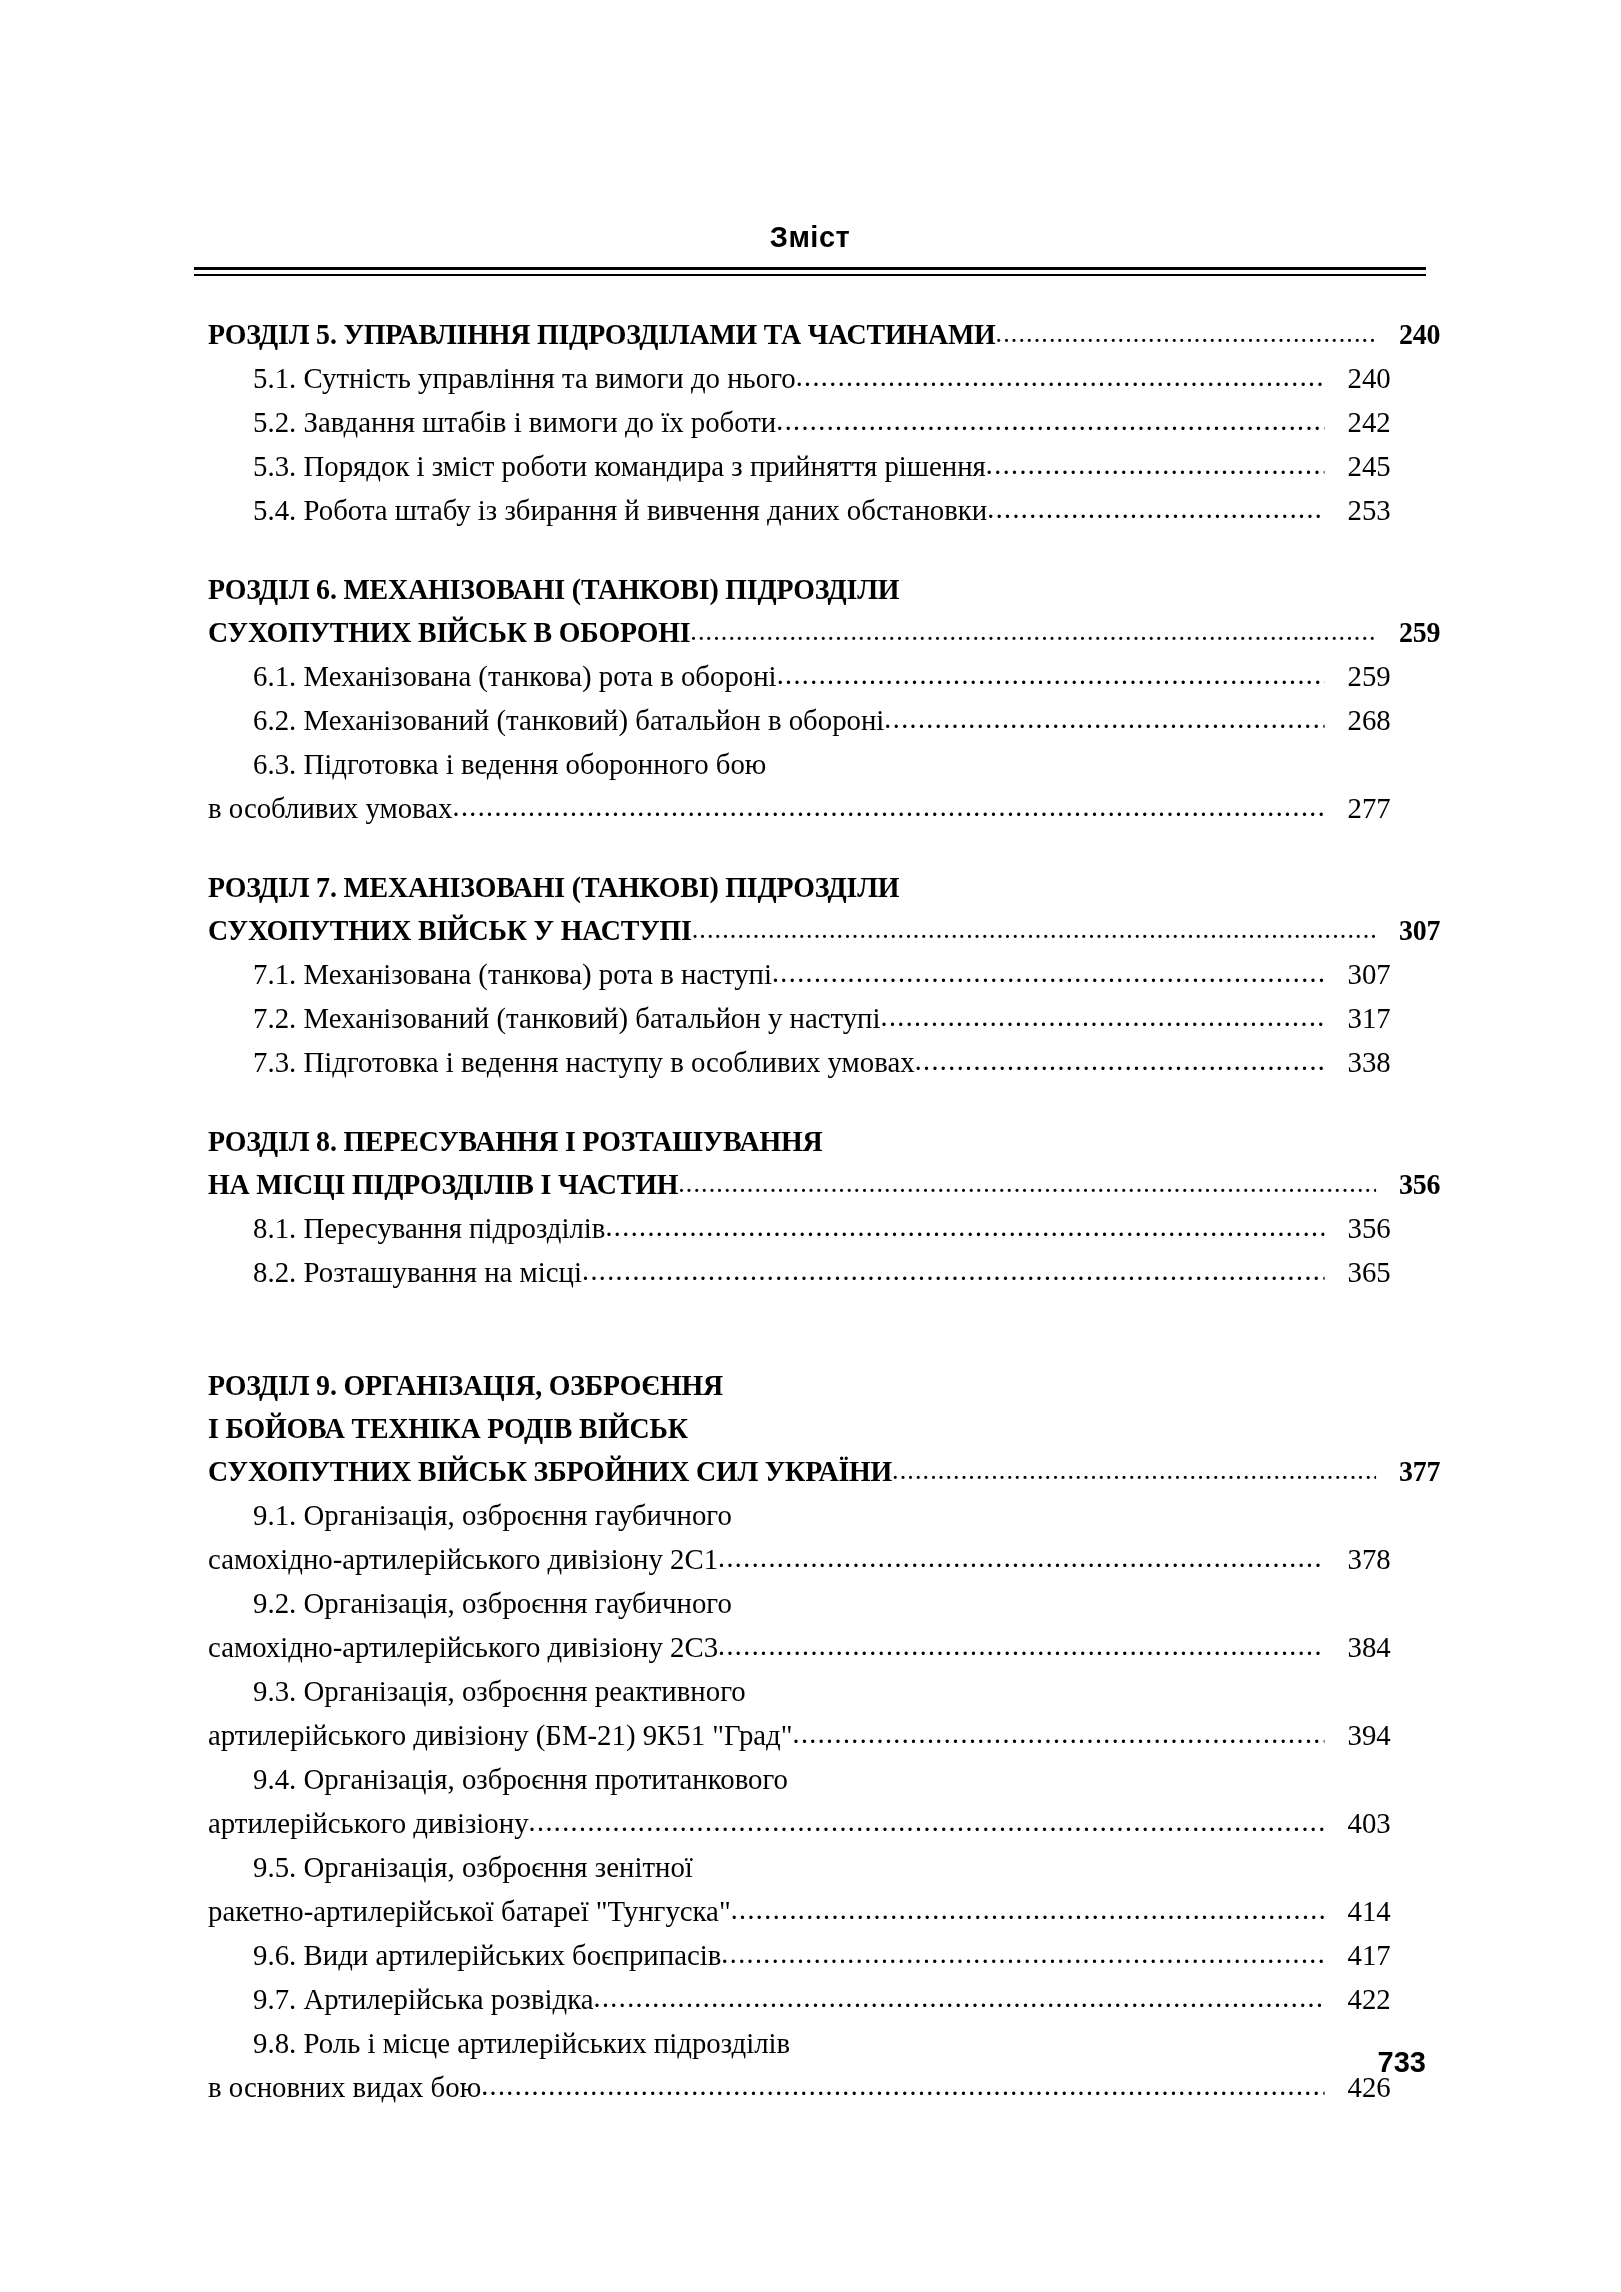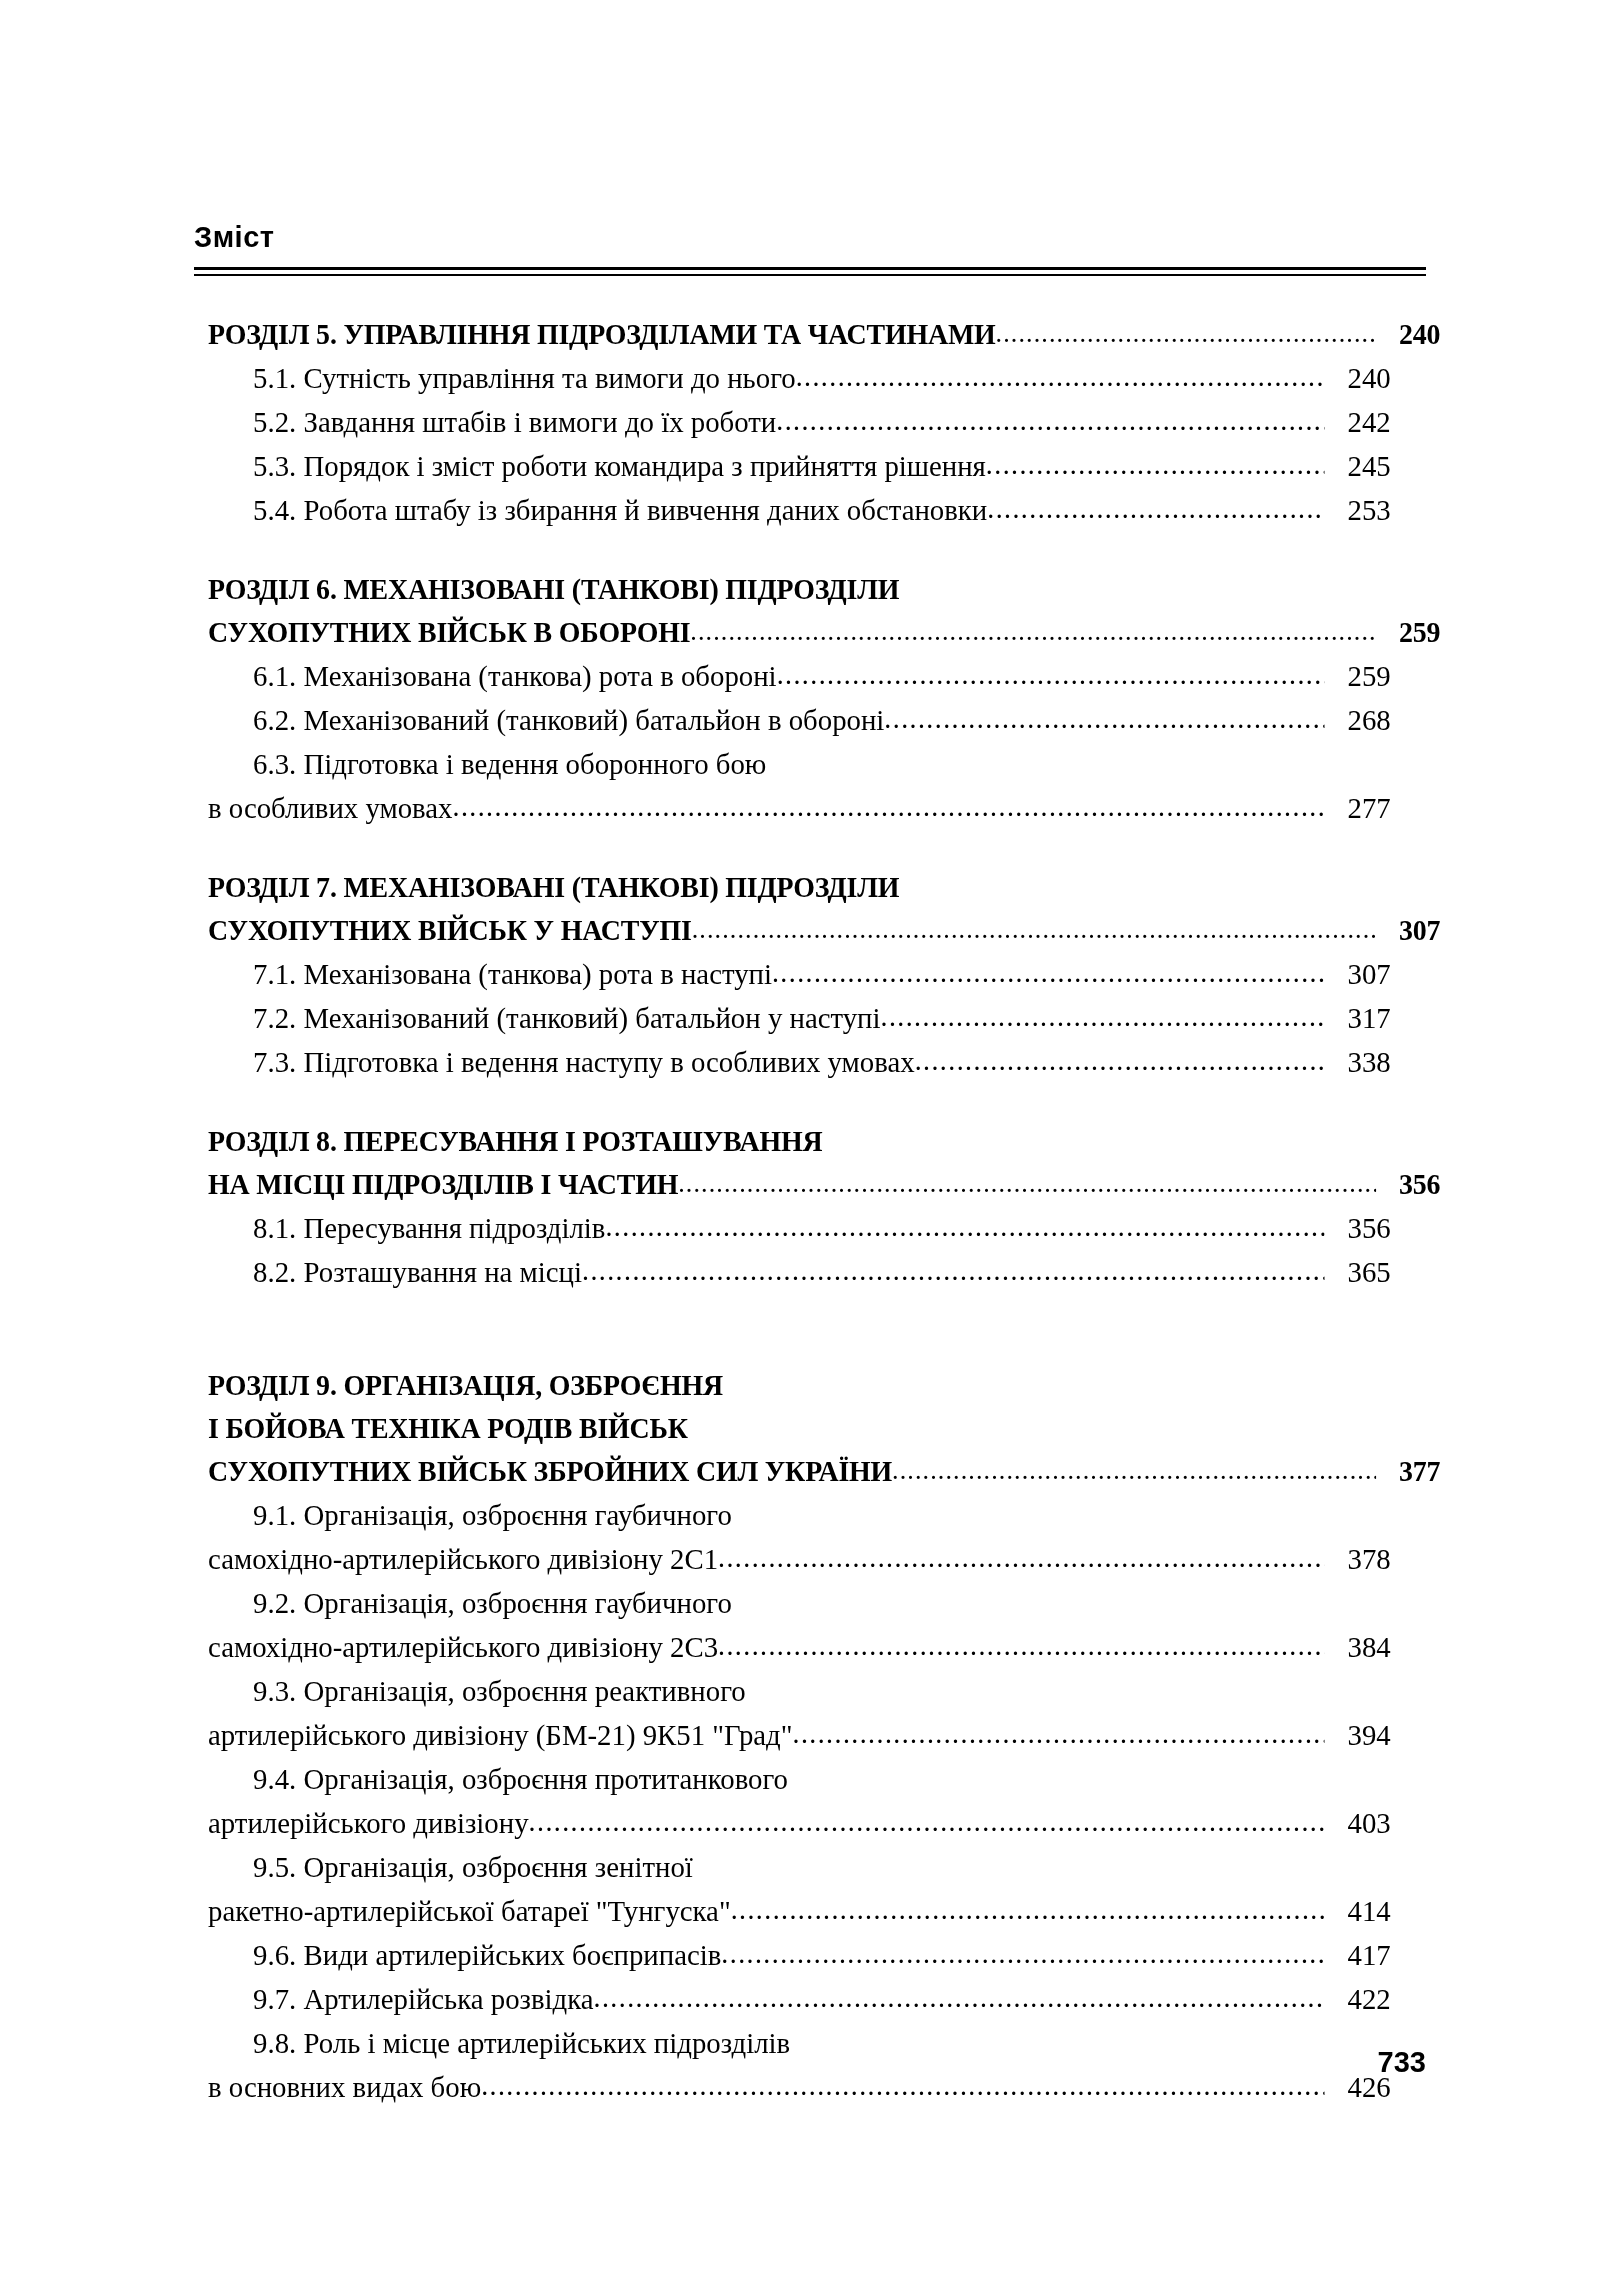--- a/index.html
+++ b/index.html
@@ -22,21 +22,21 @@
     width: 1621px;
     height: 2293px;
   }
 
   
   .runhead {
     position: absolute;
     left: 194px;
     top: 221px;
     width: 1232px;
-    text-align: left;
+    text-align: center;
     font-family: "Liberation Sans", "DejaVu Sans", sans-serif;
     font-weight: bold;
     font-size: 29px;
     letter-spacing: 0.5px;
     line-height: 33px;
   }
 
   .runrule {
     position: absolute;
     left: 194px;

